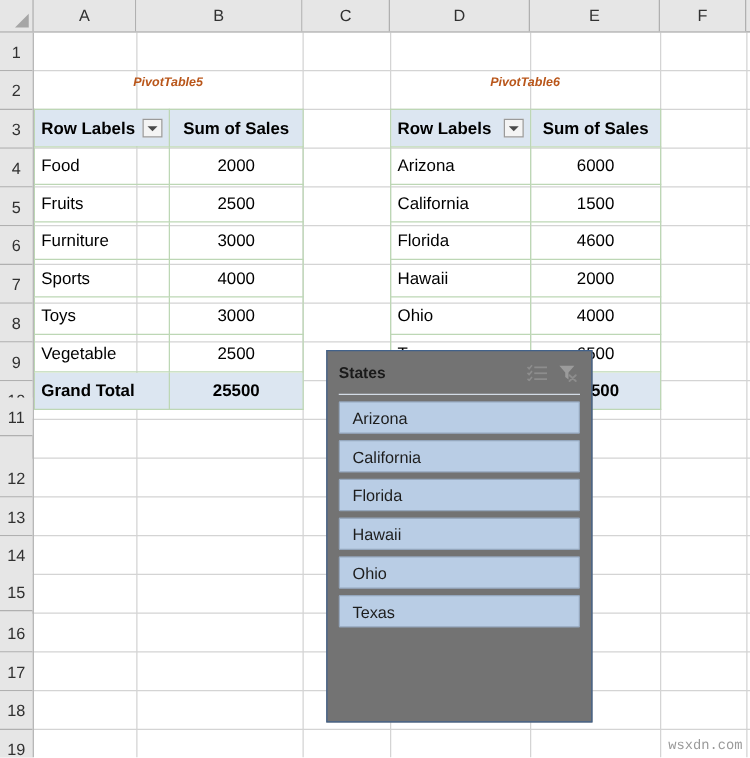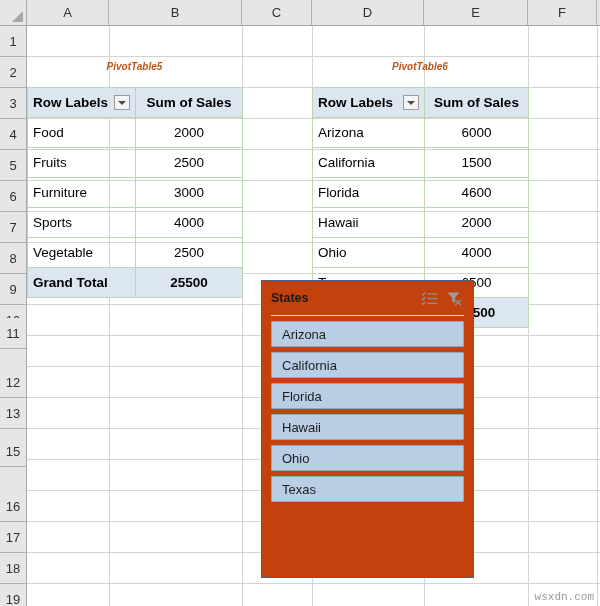--- a/index.html
+++ b/index.html
@@ -107,21 +107,21 @@
     width:0;height:0;
     border-left:4px solid transparent;
     border-right:4px solid transparent;
     border-top:4px solid #4a4a4a;
     display:block;
   }
 
   
   .slicer{
     position:absolute;
-    background:#c2410c;
+    background:#737373;
     border:1px solid #41618a;
     box-sizing:border-box;
   }
   .slicer-header{
     position:absolute;left:0;top:0;right:0;height:34px;
     display:flex;align-items:center;
     padding:0 9px;
     box-sizing:border-box;
   }
   .slicer-title{
@@ -216,20 +216,24 @@
     </tr>
     <tr>
       <td>Furniture</td>
       <td class="num">3000</td>
     </tr>
     <tr>
       <td>Sports</td>
       <td class="num">4000</td>
     </tr>
     <tr>
+      <td>Toys</td>
+      <td class="num">3000</td>
+    </tr>
+    <tr>
       <td>Vegetable</td>
       <td class="num">2500</td>
     </tr>
     <tr>
       <td class="total">Grand Total</td>
       <td class="total num">25500</td>
     </tr>
   </tbody>
     </table>
 
@@ -323,21 +327,21 @@
       <div class="rowhead" style="top: 124px; height: 31px;">5</div>
       <div class="rowhead" style="top: 155px; height: 31px;">6</div>
       <div class="rowhead" style="top: 186px; height: 31px;">7</div>
       <div class="rowhead" style="top: 217px; height: 31px;">8</div>
       <div class="rowhead" style="top: 248px; height: 31px;">9</div>
       <div class="rowhead" style="top: 279px; height: 31px;">10</div>
       <div class="rowhead" style="top: 292px; height: 31px;">11</div>
       <div class="rowhead" style="top: 341px; height: 31px;">12</div>
       <div class="rowhead" style="top: 372px; height: 31px;">13</div>
       <div class="rowhead" style="top: 403px; height: 31px;">14</div>
-      <div class="rowhead" style="top: 410px; height: 31px;">15</div>
+      <div class="rowhead" style="top: 432px; height: 31px;">15</div>
       <div class="rowhead" style="top: 465px; height: 31px;">16</div>
       <div class="rowhead" style="top: 496px; height: 31px;">17</div>
       <div class="rowhead" style="top: 527px; height: 31px;">18</div>
       <div class="rowhead" style="top: 558px; height: 31px;">19</div>
     </div>
 
   <div class="colhead-strip" id="colheads">
     <div class="corner">
         <i></i>
       </div>

